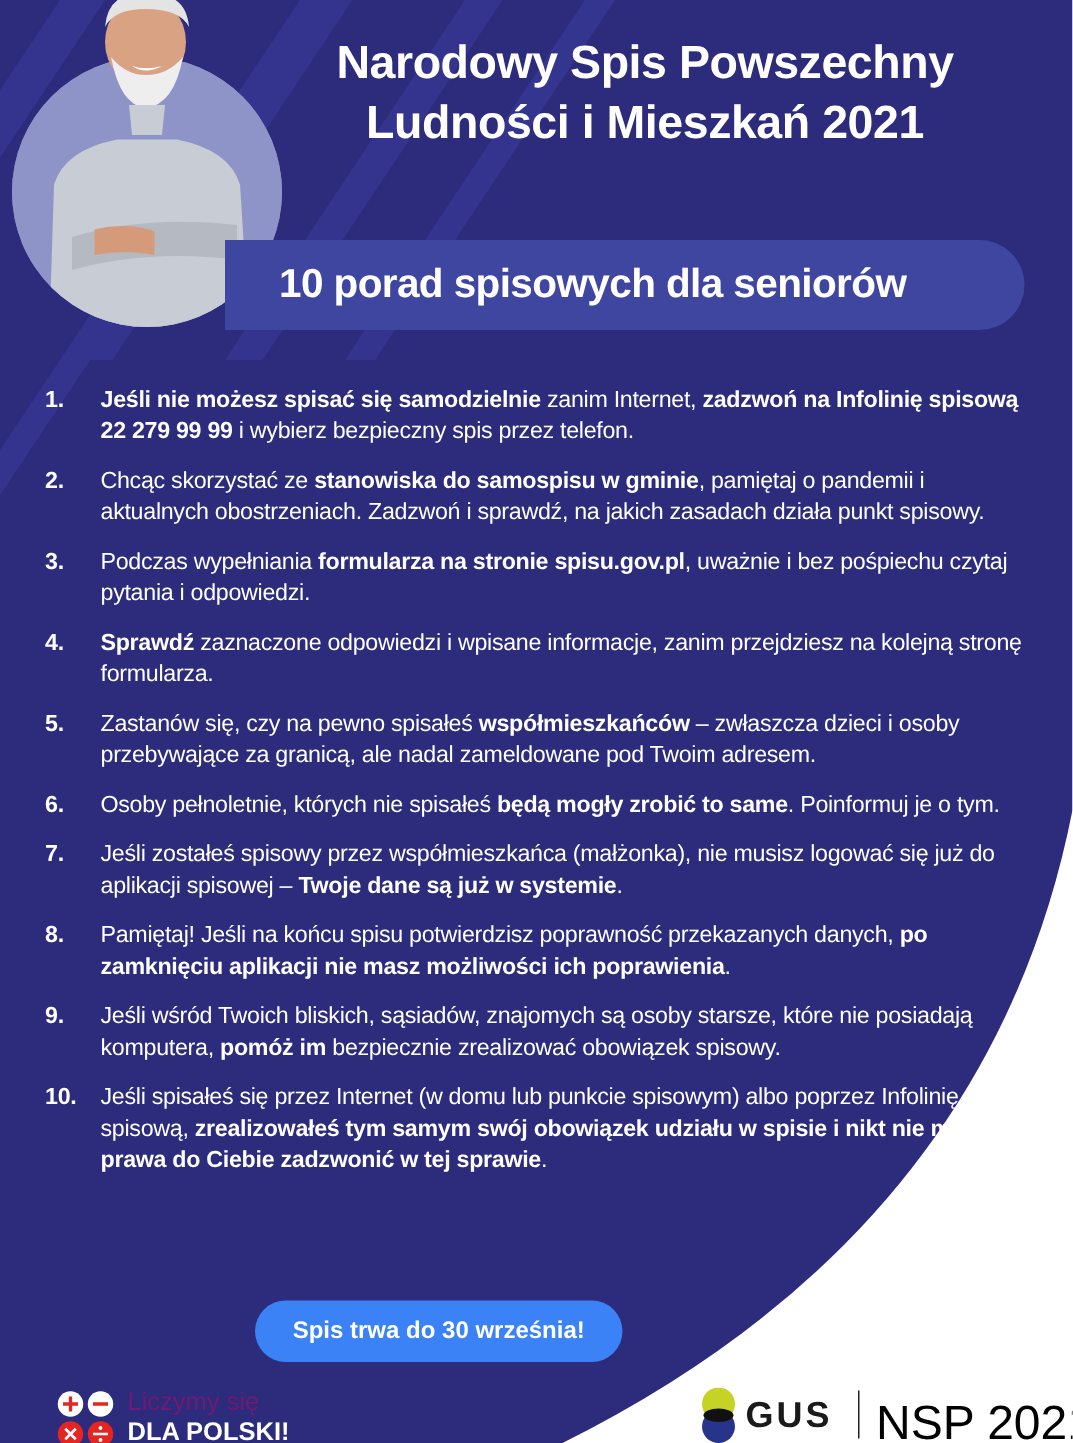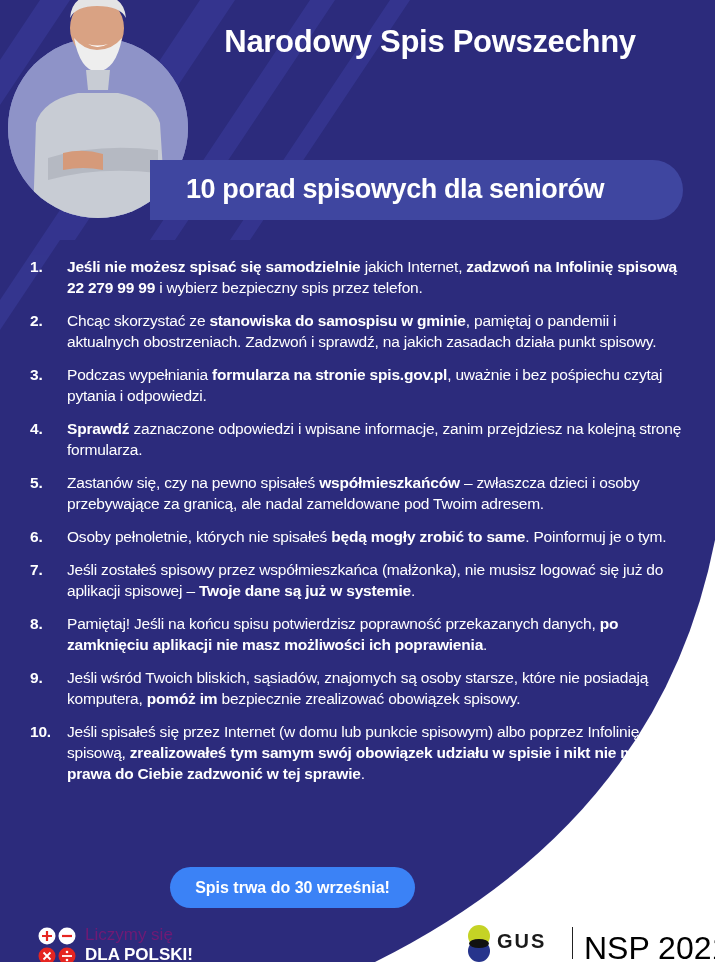--- a/index.html
+++ b/index.html
@@ -34,21 +34,21 @@
     position: absolute; left: 170px; top: 867px; width: 245px; height: 41px;
     background: #3b82f6; border-radius: 21px;
     color: #ffffff; font-weight: bold; font-size: 16px; line-height: 41px; text-align: center;
   }
   .campaign { position: absolute; left: 38px; top: 925px; height: 40px; }
   .campaign .icons { position: absolute; left: 0; top: 2px; width: 42px; height: 40px; }
   .campaign .c1 { position: absolute; left: 47px; top: 0; color: #701a75; font-size: 17px; line-height: 20px; white-space: nowrap; }
   .campaign .c2 { position: absolute; left: 47px; top: 20px; color: #ffffff; font-size: 17px; font-weight: bold; line-height: 20px; white-space: nowrap; }
   .gus { position: absolute; left: 465px; top: 925px; height: 37px; }
   .gus .logo { position: absolute; left: 0; top: 0; }
-  .gus .gus-text { position: absolute; left: 32px; top: 5px; font-size: 20px; font-weight: bold; color: #1a1a1a; letter-spacing: 2px; }
+  .gus .gus-text { position: absolute; left: 32px; top: 5px; font-size: 24px; font-weight: bold; color: #1a1a1a; letter-spacing: 2px; }
   .gus .divider { position: absolute; left: 107px; top: 2px; width: 1px; height: 32px; background: #222; }
   .gus .nsp { position: absolute; left: 119px; top: 5px; font-size: 32px; color: #000000; white-space: nowrap; }
 </style>
 </head>
 <body>
 
 <div class="poster">
 
   <svg class="bg-svg" width="715" height="962" viewBox="0 0 715 962">
     <rect x="0" y="0" width="715" height="962" fill="#ffffff"></rect>
@@ -73,37 +73,38 @@
   <svg class="bg-svg" width="715" height="962" viewBox="0 0 715 962" style="pointer-events:none">
     <ellipse cx="97" cy="28" rx="27" ry="30" fill="#d9a283"></ellipse>
     <path d="M70 18 Q72 -6 97 -4 Q124 -6 126 18 Q120 6 97 6 Q76 6 70 18 Z" fill="#e4e4e4"></path>
     <path d="M74 38 Q80 70 97 72 Q116 70 122 38 Q112 50 97 50 Q84 50 74 38 Z" fill="#eeeeee"></path>
     <path d="M88 44 Q97 50 108 44 Q97 47 88 44 Z" fill="#ffffff"></path>
     <path d="M86 70 L110 70 L108 90 L88 90 Z" fill="#c8ccd4"></path>
   </svg>
 
   <div class="title">
     <div>Narodowy Spis Powszechny</div>
+    <div>Ludności i Mieszkań 2021</div>
   </div>
 
   <div class="subtitle-band"></div>
   <div class="subtitle">10 porad spisowych dla seniorów</div>
 
   <div class="tips" id="tips">
       <div class="tip">
         <div class="num">1.</div>
-        <div class="txt"><b>Jeśli nie możesz spisać się samodzielnie</b><span> jakich Internet, </span><b>zadzwoń na Infolinię spisową 22 279 99 99</b><span> i wybierz bezpieczny spis przez telefon.</span></div>
+        <div class="txt"><b>Jeśli nie możesz spisać się samodzielnie</b><span> zanim Internet, </span><b>zadzwoń na Infolinię spisową 22 279 99 99</b><span> i wybierz bezpieczny spis przez telefon.</span></div>
       </div>
       <div class="tip">
         <div class="num">2.</div>
         <div class="txt"><span>Chcąc skorzystać ze </span><b>stanowiska do samospisu w gminie</b><span>, pamiętaj o pandemii i aktualnych obostrzeniach. Zadzwoń i sprawdź, na jakich zasadach działa punkt spisowy.</span></div>
       </div>
       <div class="tip">
         <div class="num">3.</div>
-        <div class="txt"><span>Podczas wypełniania </span><b>formularza na stronie spis.gov.pl</b><span>, uważnie i bez pośpiechu czytaj pytania i odpowiedzi.</span></div>
+        <div class="txt"><span>Podczas wypełniania </span><b>formularza na stronie spisu.gov.pl</b><span>, uważnie i bez pośpiechu czytaj pytania i odpowiedzi.</span></div>
       </div>
       <div class="tip">
         <div class="num">4.</div>
         <div class="txt"><b>Sprawdź</b><span> zaznaczone odpowiedzi i wpisane informacje, zanim przejdziesz na kolejną stronę formularza.</span></div>
       </div>
       <div class="tip">
         <div class="num">5.</div>
         <div class="txt"><span>Zastanów się, czy na pewno spisałeś </span><b>współmieszkańców</b><span> – zwłaszcza dzieci i osoby przebywające za granicą, ale nadal zameldowane pod Twoim adresem.</span></div>
       </div>
       <div class="tip">

